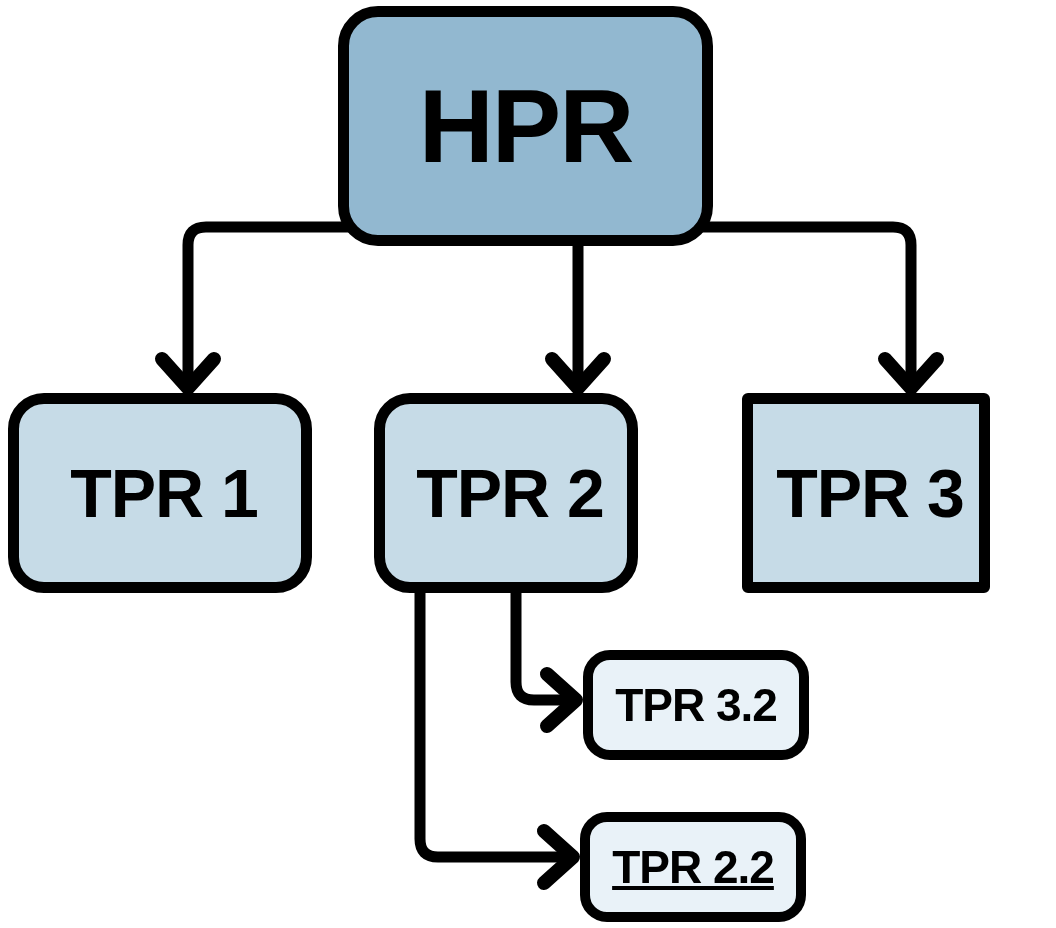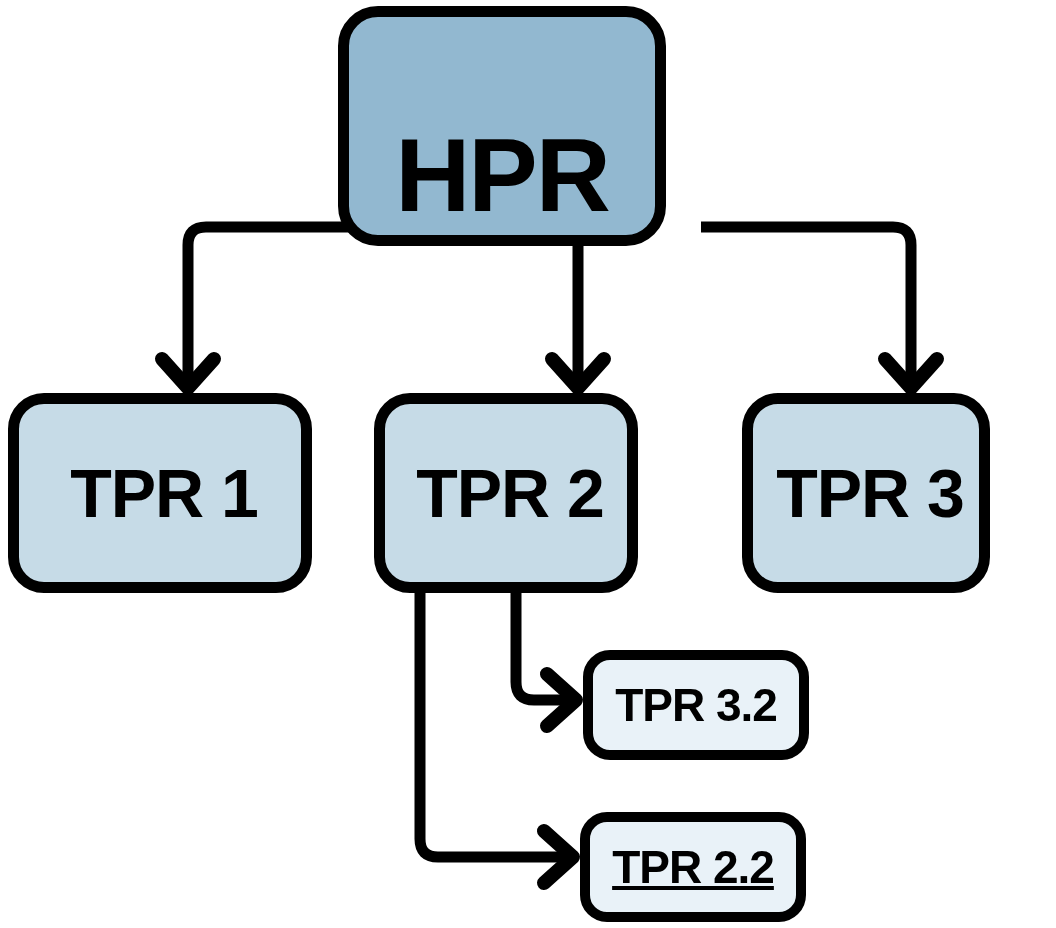--- a/index.html
+++ b/index.html
@@ -41,37 +41,36 @@
     border: 11px solid #000000;
     display: flex;
     align-items: center;
     justify-content: center;
     color: #000000;
     font-weight: bold;
     text-align: center;
   }
   .node-root {
     left: 338px; top: 6px;
-    width: 328px; height: 240px;
+    width: 375px; height: 240px;
     border-radius: 40px;
     font-size: 104px;
     letter-spacing: -2px;
-    align-items: flex-end;
   }
   .node-child {
     border-radius: 36px;
     font-size: 68px;
     letter-spacing: -1px;
     top: 393px;
     height: 200px;
     padding-left: 8px;
   }
   .node-tpr1 { left: 8px;   width: 304px; }
   .node-tpr2 { left: 374px; width: 264px; }
-  .node-tpr3 { left: 742px; width: 248px; }
+  .node-tpr3 { left: 742px; width: 248px; border-radius: 6px; }
   .node-leaf {
     border-radius: 27px;
     border-width: 10px;
     font-size: 46px;
     letter-spacing: -1px;
     width: 226px; height: 110px;
   }
   .node-tpr21 { left: 583px; top: 650px; }
   .node-tpr22 { left: 580px; top: 812px; }
   .node-label { pointer-events: none; }

